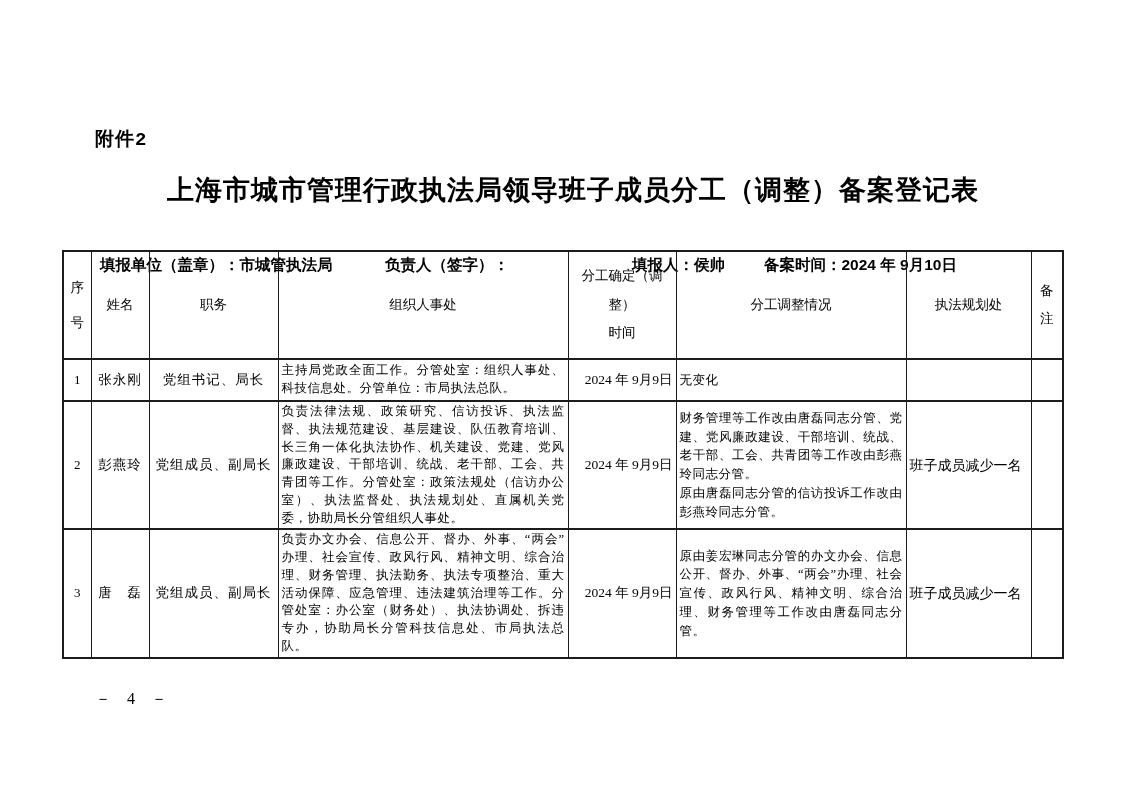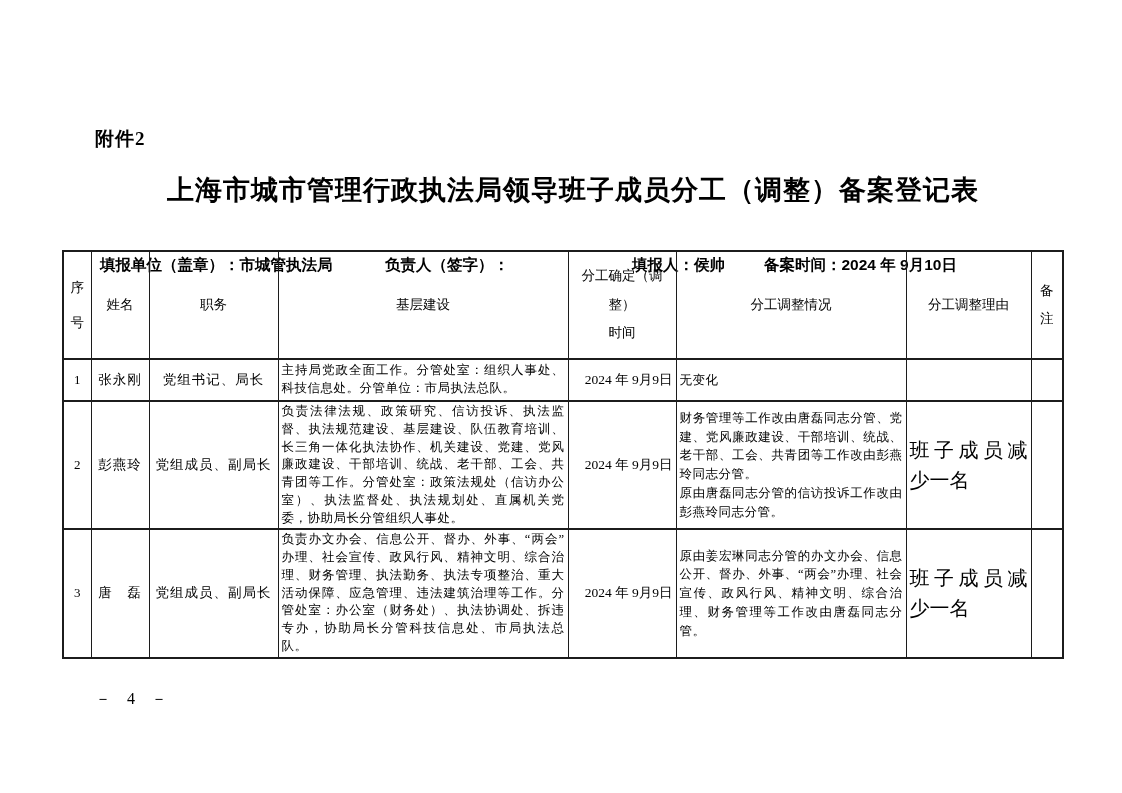--- a/index.html
+++ b/index.html
@@ -15,21 +15,21 @@
     color: #000000;
     font-family: "Liberation Serif", serif;
     overflow: hidden;
   }
   .attachment {
     position: absolute;
     left: 95px;
     top: 126px;
     font-size: 19px;
     font-weight: bold;
-    font-family: Liberation Serif, serif;
+    font-family: Liberation Mono, monospace;
     letter-spacing: 1px;
   }
   .title {
     position: absolute;
     left: 0;
     top: 172px;
     width: 100%;
     text-align: center;
     font-size: 27px;
     font-weight: bold;
@@ -99,21 +99,21 @@
   .c-time { text-align: right; font-size: 13.5px; white-space: nowrap; }
   .c-adjust {
     text-align: justify;
     font-size: 12.5px;
     line-height: 1.5;
     letter-spacing: 0.5px;
     padding: 2px 4px;
     white-space: pre-line;
     font-family: Liberation Serif, serif;
   }
-  .c-reason { text-align: justify; font-size: 20px; line-height: 1.5; padding: 0 2px; }
+  .c-reason { text-align: justify; font-size: 14px; line-height: 1.5; padding: 0 2px; }
   .c-note { text-align: center; font-size: 13px; }
 
   .footer {
     position: absolute;
     left: 95px;
     top: 689px;
     font-size: 16px;
     letter-spacing: 6px;
     font-family: "Liberation Serif", serif;
   }
@@ -143,25 +143,25 @@
       <col style="width:108px">
       <col style="width:230px">
       <col style="width:125px">
       <col style="width:32px">
     </colgroup>
     <thead>
       <tr class="r-head">
         <th class="th-seq">序号</th>
         <th>姓名</th>
         <th>职务</th>
-        <th>基层建设</th>
+        <th>组织人事处</th>
         <th>分工确定（调整）
 时间</th>
         <th>分工调整情况</th>
-        <th>分工调整理由</th>
+        <th>执法规划处</th>
         <th>备注</th>
       </tr>
     </thead>
     <tbody>
       <tr class="r-1">
         <td class="c-seq">1</td>
         <td class="c-name">张永刚</td>
         <td class="c-duty">党组书记、局长</td>
         <td class="c-work">主持局党政全面工作。分管处室：组织人事处、科技信息处。分管单位：市局执法总队。</td>
         <td class="c-time">2024 年 9月9日</td>

